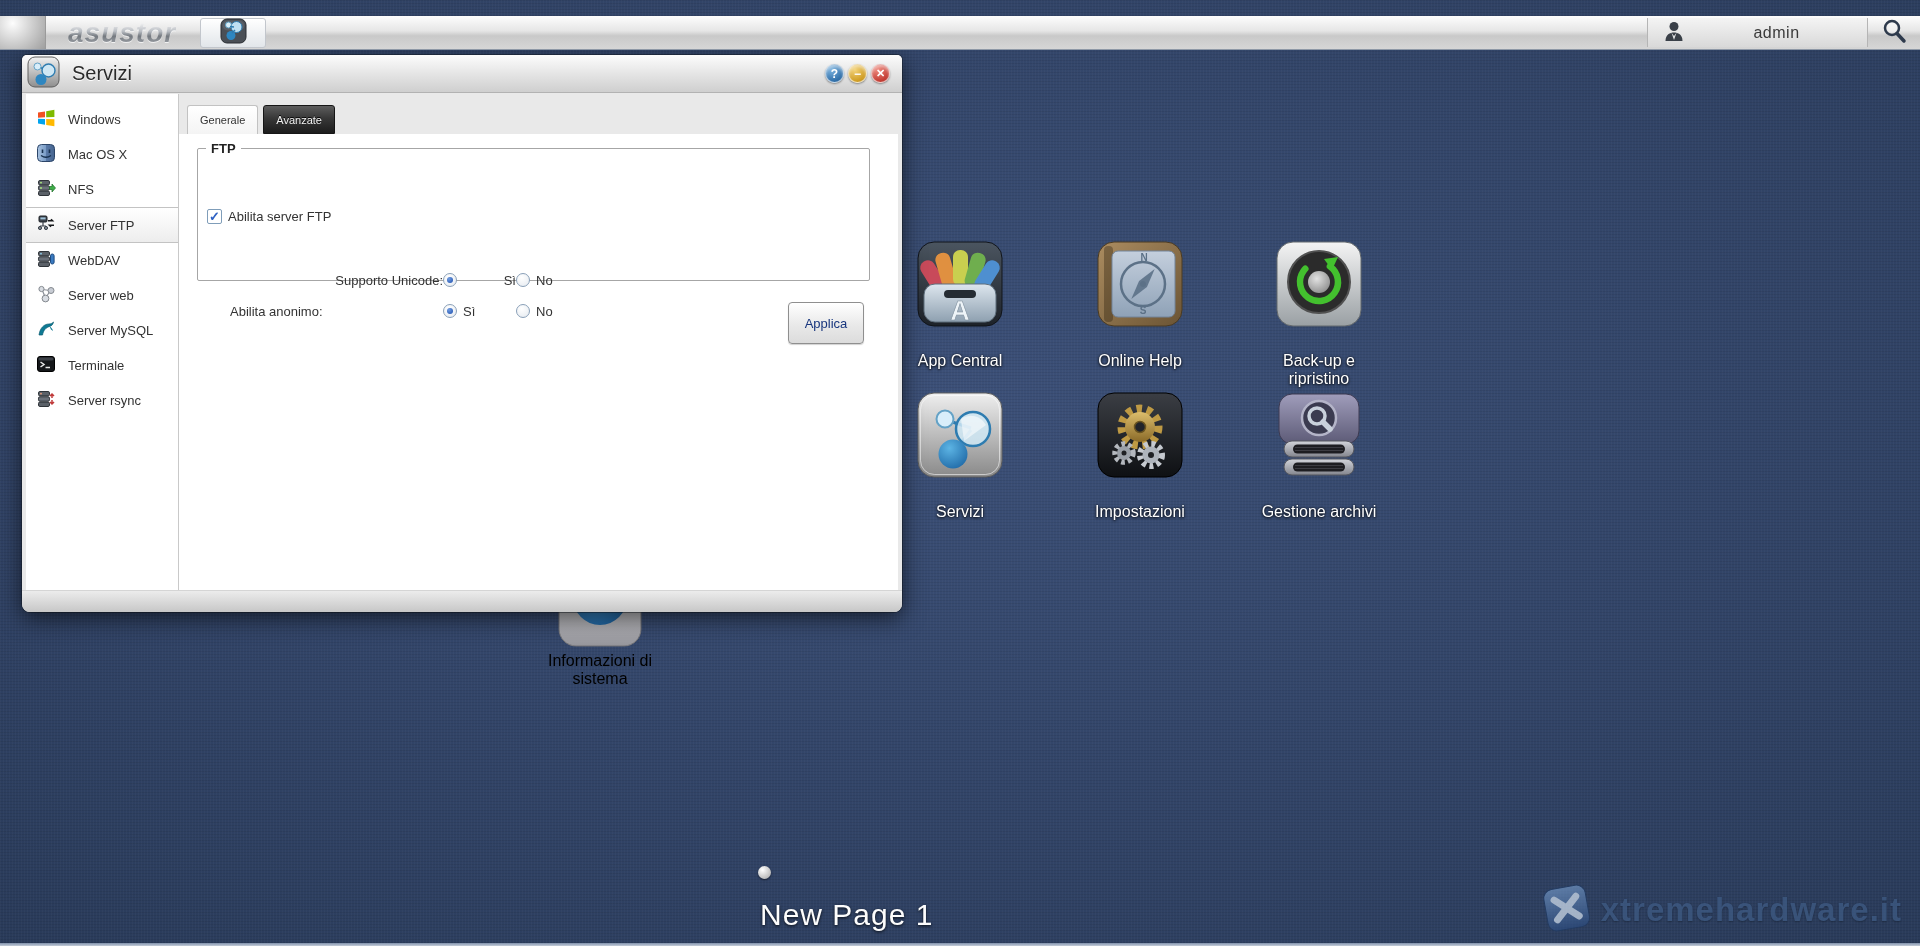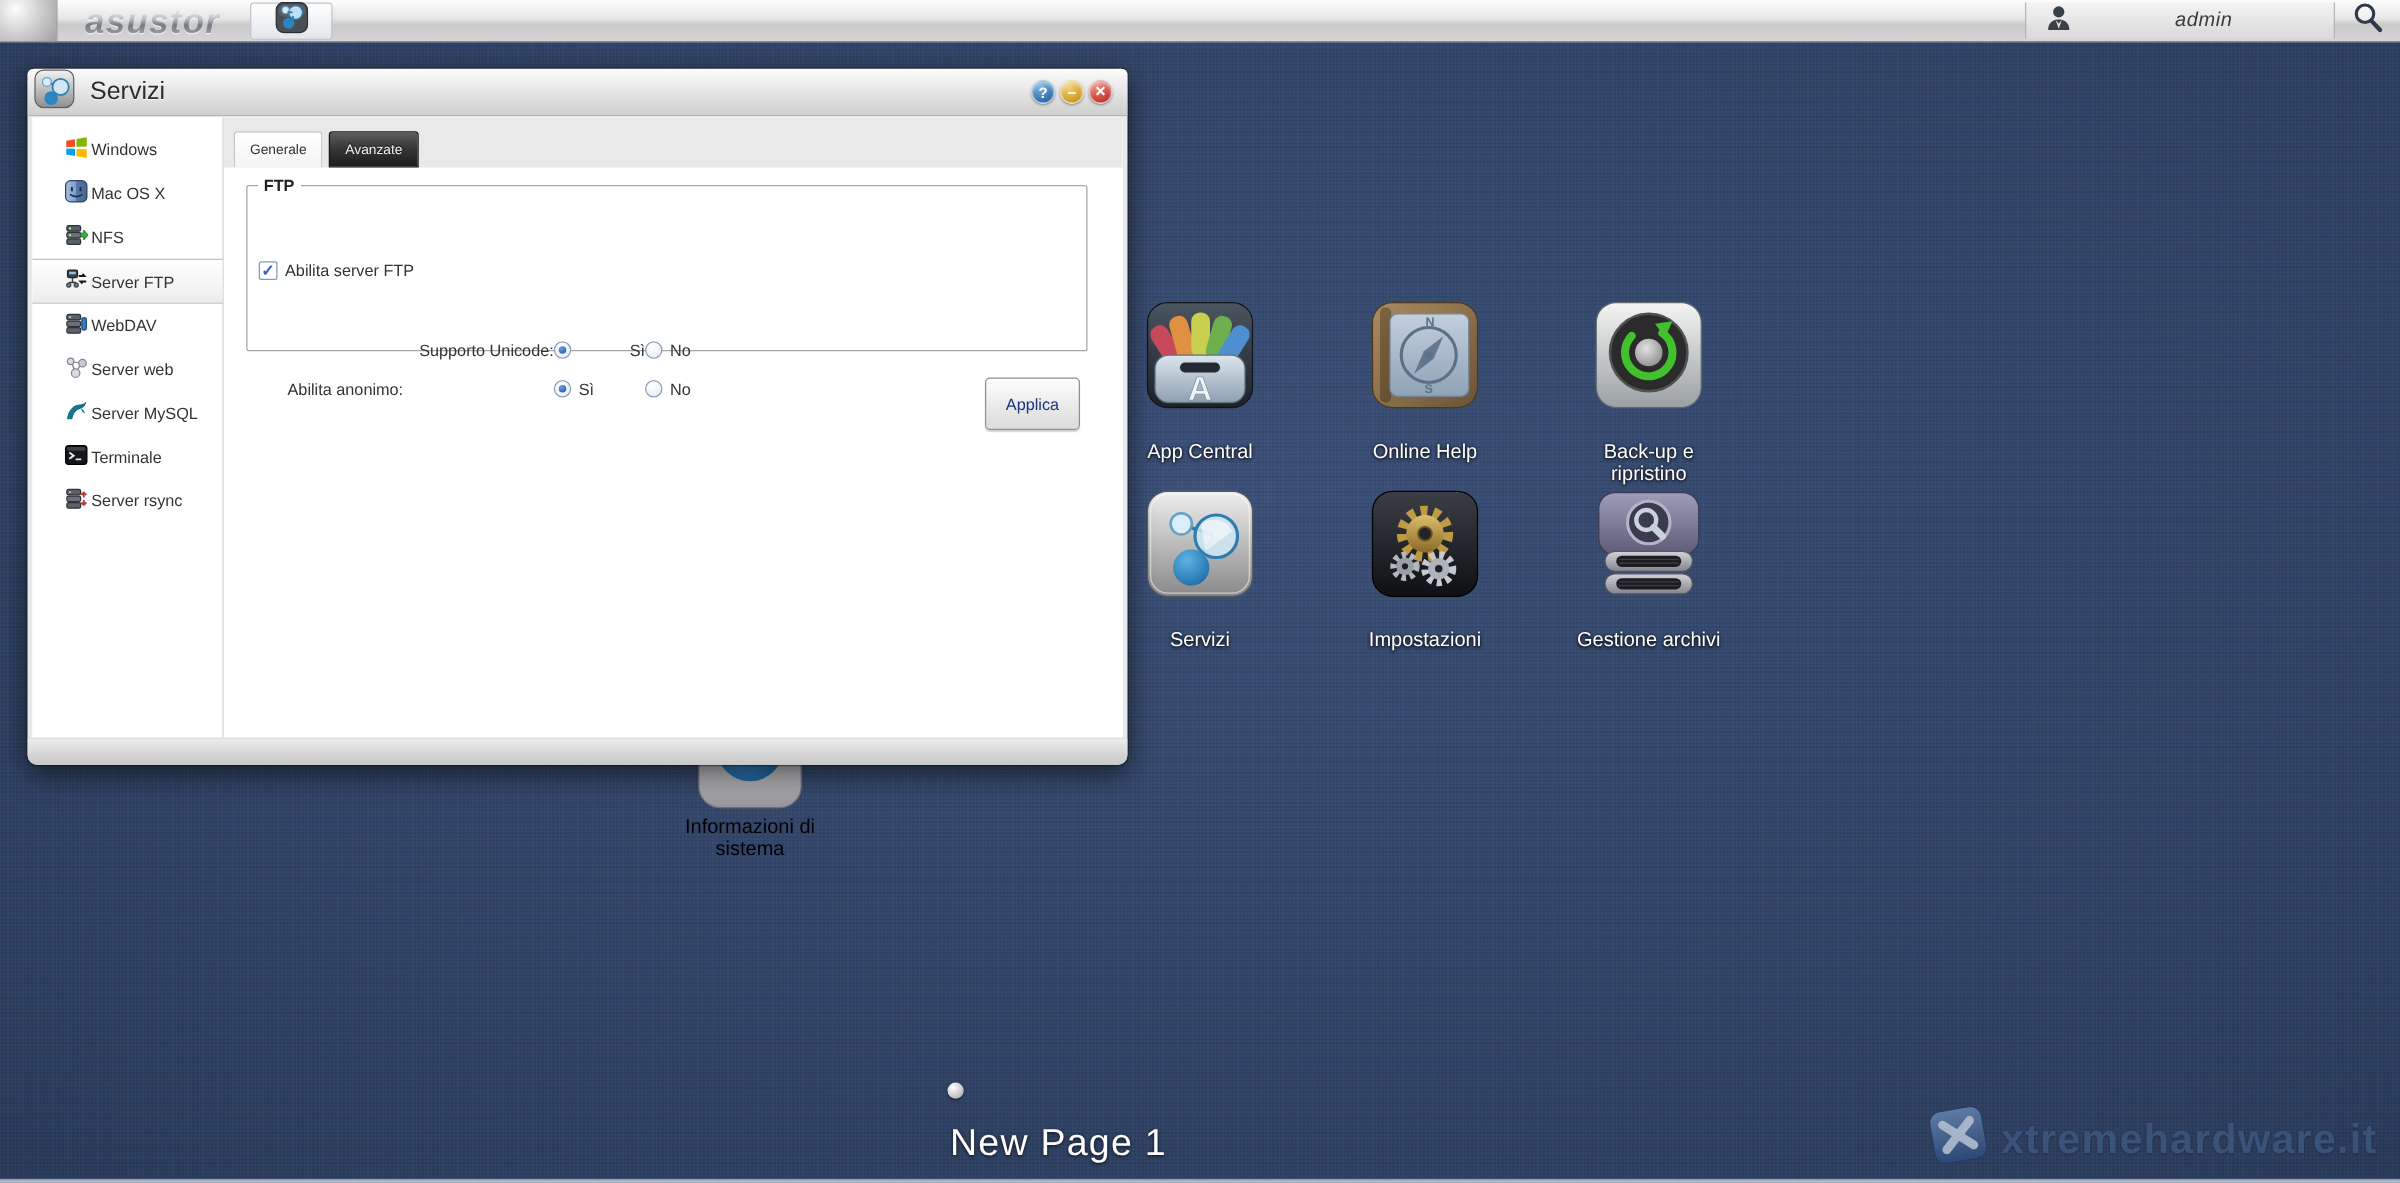--- a/index.html
+++ b/index.html
@@ -5,34 +5,34 @@
   * { margin:0; padding:0; box-sizing:border-box; }
   html,body { width:1920px; height:946px; overflow:hidden; }
   body { font-family:"Liberation Sans", sans-serif; position:relative;
     background:
       repeating-linear-gradient(90deg, rgba(255,255,255,.025) 0 1px, transparent 1px 3px),
       repeating-linear-gradient(0deg, rgba(0,0,0,.07) 0 1px, transparent 1px 3px),
       radial-gradient(130% 130% at 50% 42%, #3c5078 0%, #2d3f60 48%, #1b2940 100%);
   }
 
   
-  .topbar { position:absolute; top:0; left:0; width:1920px; height:34px; z-index:30;
+  .topbar { position:absolute; top:16px; left:0; width:1920px; height:34px; z-index:30;
     background:linear-gradient(#fdfdfd, #e6e6e6 45%, #c9c9c9 60%, #d6d6d6); border-bottom:1px solid #8e98a6;
     display:flex; align-items:center; }
   .corner-btn { width:46px; height:33px; border-right:1px solid #9a9a9a;
     background:radial-gradient(circle at 28% 22%, #fdfdfd 0%, #d2d2d2 45%, #9e9e9e 100%); cursor:pointer; }
   .logo { font-size:28px; font-weight:700; font-style:italic; letter-spacing:1px; margin-left:22px;
     background:linear-gradient(#fafafa 15%, #b9bdc3 45%, #74797f 60%, #a7abb1 90%);
     -webkit-background-clip:text; background-clip:text; color:transparent;
     filter:drop-shadow(0 1px 0 rgba(255,255,255,.7)); }
   .task-app { margin-left:24px; width:66px; height:30px; border-radius:3px; border:1px solid #c2c6cc;
     background:linear-gradient(#ffffff, #e2e6ea); display:flex; align-items:center; justify-content:center; cursor:pointer; }
   .topbar-spacer { flex:1; }
-  .user-box { width:248px; height:29px; border-left:1px solid #b5b5b5; border-right:1px solid #b5b5b5;
-    background:linear-gradient(#f4f4f4,#d9d9d9); display:flex; align-items:center; cursor:pointer;font-style:italic; }
+  .user-box { width:221px; height:29px; border-left:1px solid #b5b5b5; border-right:1px solid #b5b5b5;
+    background:linear-gradient(#f4f4f4,#d9d9d9); display:flex; align-items:center; cursor:pointer; }
   .user-box .uname { flex:1; text-align:center; font-size:16px; color:#3a3a3a; letter-spacing:.5px; }
   .search-btn { width:52px; height:33px; display:flex; align-items:center; justify-content:center; cursor:pointer; }
 
   
   .window { position:absolute; left:22px; top:55px; width:880px; height:557px; z-index:20;
     background:#e9e9e9; border-radius:5px 5px 8px 8px;
     box-shadow:0 6px 22px rgba(0,0,0,.6), 0 0 0 1px rgba(20,28,40,.45); }
   .titlebar { height:38px; border-radius:5px 5px 0 0; border-bottom:1px solid #b2b2b2;
     background:linear-gradient(#fcfcfc,#e3e3e3 55%,#cfcfcf); display:flex; align-items:center; cursor:move; }
   .title-icon { margin:0 12px 0 5px; }
@@ -44,21 +44,21 @@
   .wc-help  { background:radial-gradient(circle at 35% 28%, #7db4e0, #2f6ea8 70%, #1d4f80); }
   .wc-min   { background:radial-gradient(circle at 35% 28%, #f3d37a, #cf9c22 70%, #a87a12); }
   .wc-close { background:radial-gradient(circle at 35% 28%, #ef8a7e, #c33b32 70%, #952019); font-size:11px; }
 
   .win-body { position:absolute; top:39px; left:4px; right:4px; bottom:22px; background:#fff; display:flex; }
   .win-footer { position:absolute; left:0; right:0; bottom:0; height:22px; border-radius:0 0 8px 8px;
     border-top:1px solid #d5d5d5; background:linear-gradient(#ececec,#c7c7c7); }
 
   
   .sidebar { width:153px; border-right:1px solid #c9c9c9; padding-top:8px; background:#fff; }
-  .side-item { height:35px; display:flex; align-items:center; padding-left:25px; gap:2px;
+  .side-item { height:35px; display:flex; align-items:center; padding-left:10px; gap:12px;
     font-size:13px; color:#333; cursor:pointer; }
   .side-item.selected { background:linear-gradient(#ffffff,#ededed);
     border-top:1px solid #c3c3c3; border-bottom:1px solid #c3c3c3; height:36px; }
 
   
   .main { flex:1; position:relative; background:#fff; }
   .tabstrip { position:absolute; top:0; left:0; right:0; height:40px; background:#e9e9e9;
     display:flex; align-items:flex-end; padding-left:8px; gap:5px; }
   .tab { height:29px; line-height:28px; padding:0 12px; font-size:11px; border-radius:3px 3px 0 0; cursor:pointer;margin-top:20px; }
   .tab.active { background:linear-gradient(#ffffff,#f4f4f4); border:1px solid #c2c2c2; border-bottom:none; color:#333; }

